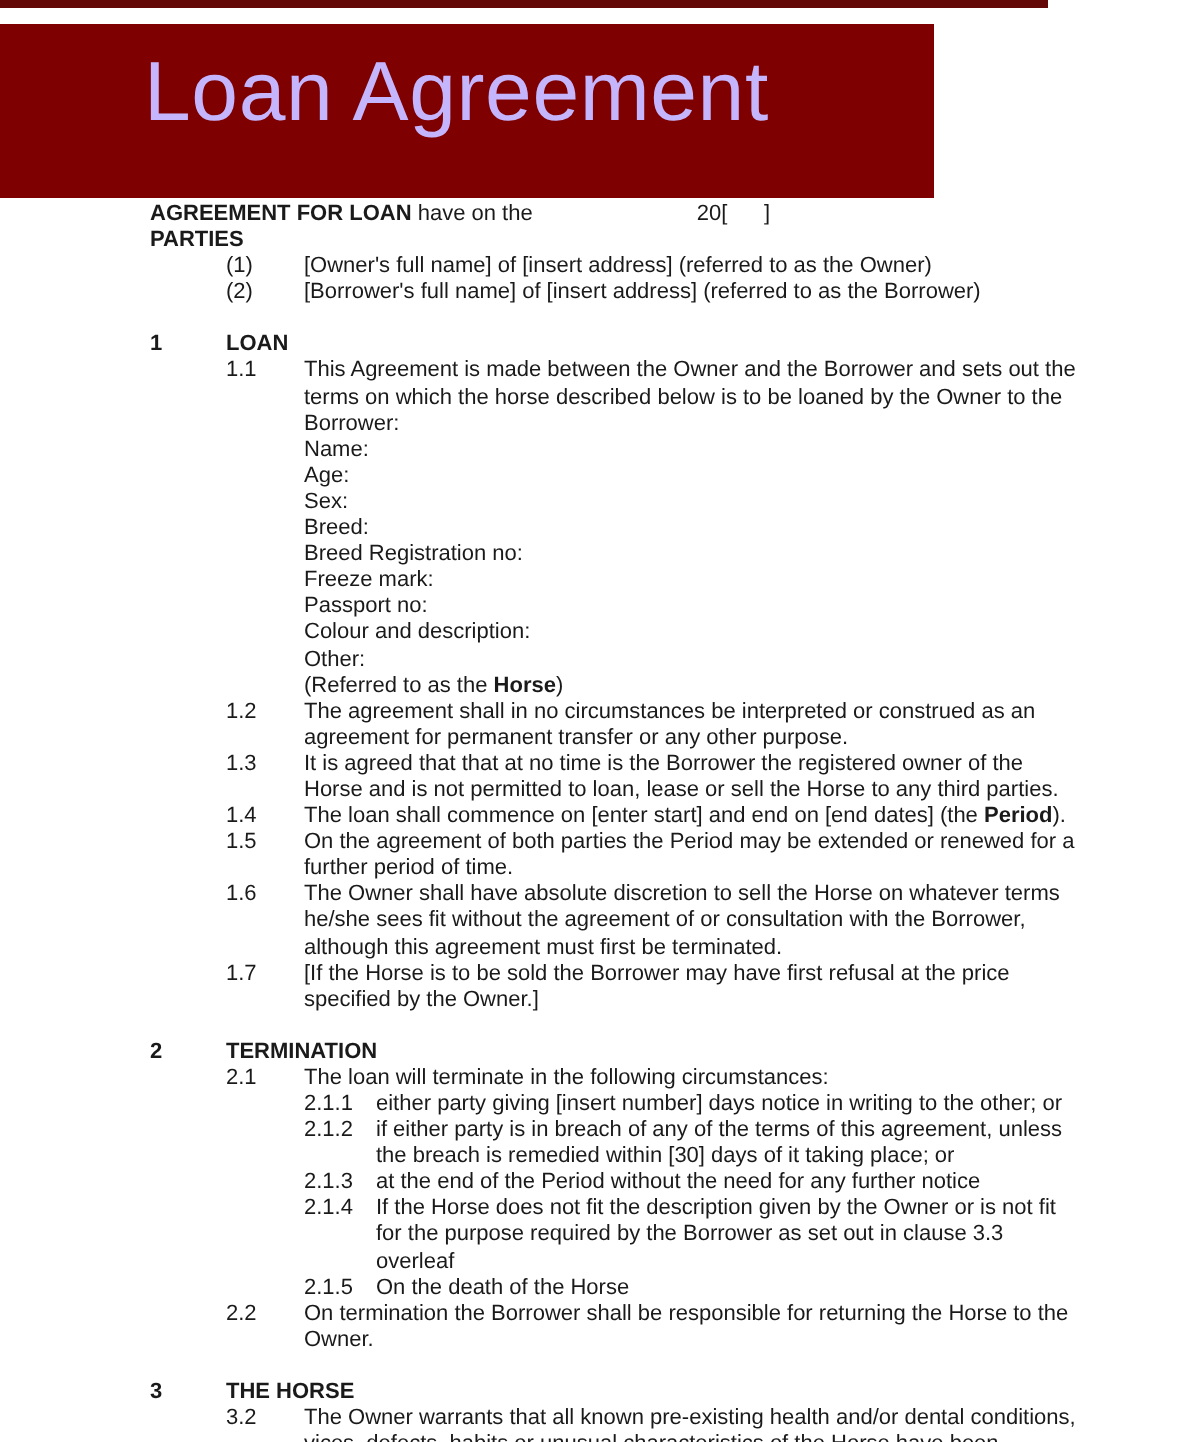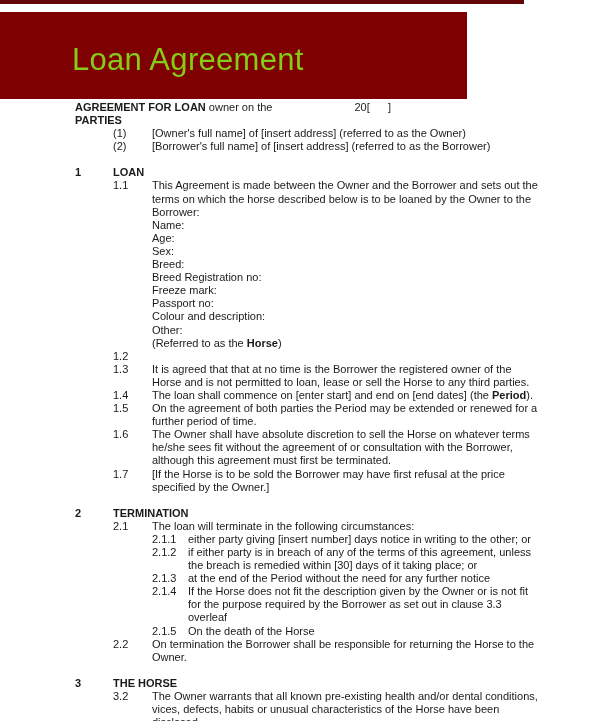--- a/index.html
+++ b/index.html
@@ -9,22 +9,22 @@
     color:#1a1a1a;
   }
   .page { position:relative; width:601px; height:721px; background:#ffffff; overflow:hidden; }
 
   
   .top-rule { position:absolute; top:0; left:0; width:524px; height:4px; background:#630707; }
 
   
   .banner { position:absolute; top:12px; left:0; width:467px; height:87px; background:#7E0000; }
   .banner-title {
-    color:#84cc16; font-size:31px; line-height:36px;
-    padding:30px 0 0 72px; letter-spacing:0.3px;
+    color:#c4b5fd; font-size:42px; line-height:36px;
+    padding:16px 0 0 72px; letter-spacing:0.3px;
   }
 
   
   .content {
     position:absolute; top:101px; left:75px; width:467px;
     font-size:11px; line-height:13.1px;
   }
   .b { font-weight:bold; }
 
   .intro-line { display:flex; white-space:pre; }
@@ -50,21 +50,21 @@
 </head>
 <body>
 
 <div class="page">
   <div class="top-rule"></div>
   <div class="banner">
     <div class="banner-title">Loan Agreement</div>
   </div>
 
   <div class="content">
-    <div class="intro-line"><span class="b">AGREEMENT FOR LOAN</span><span> owner on the</span><span class="year">20[      ]</span></div>
+    <div class="intro-line"><span class="b">AGREEMENT FOR LOAN</span><span> have on the</span><span class="year">20[      ]</span></div>
     <div class="b">PARTIES</div>
     <div id="parties">
         <div class="row indent1">
           <span class="c2">(1)</span>
           <span class="ctext">[Owner's full name] of [insert address] (referred to as the Owner)</span>
         </div>
         <div class="row indent1">
           <span class="c2">(2)</span>
           <span class="ctext">[Borrower's full name] of [insert address] (referred to as the Borrower)</span>
         </div>
@@ -98,20 +98,23 @@
                 <span class="detail-left">Colour and description:</span>
               </div>
               <div class="detail-row">
                 <span class="detail-left">Other:</span>
               </div>
               <div><span>(Referred to as the </span><span class="b">Horse</span><span>)</span></div>
             </div>
           </div>
           <div class="row indent1">
             <span class="c2">1.2</span>
+            <div class="ctext">
+              <div><span>The agreement shall in no circumstances be interpreted or construed as an agreement for permanent transfer or any other purpose.</span></div>
+            </div>
           </div>
           <div class="row indent1">
             <span class="c2">1.3</span>
             <div class="ctext">
               <div><span>It is agreed that that at no time is the Borrower the registered owner of the Horse and is not permitted to loan, lease or sell the Horse to any third parties.</span></div>
             </div>
           </div>
           <div class="row indent1">
             <span class="c2">1.4</span>
             <div class="ctext">

